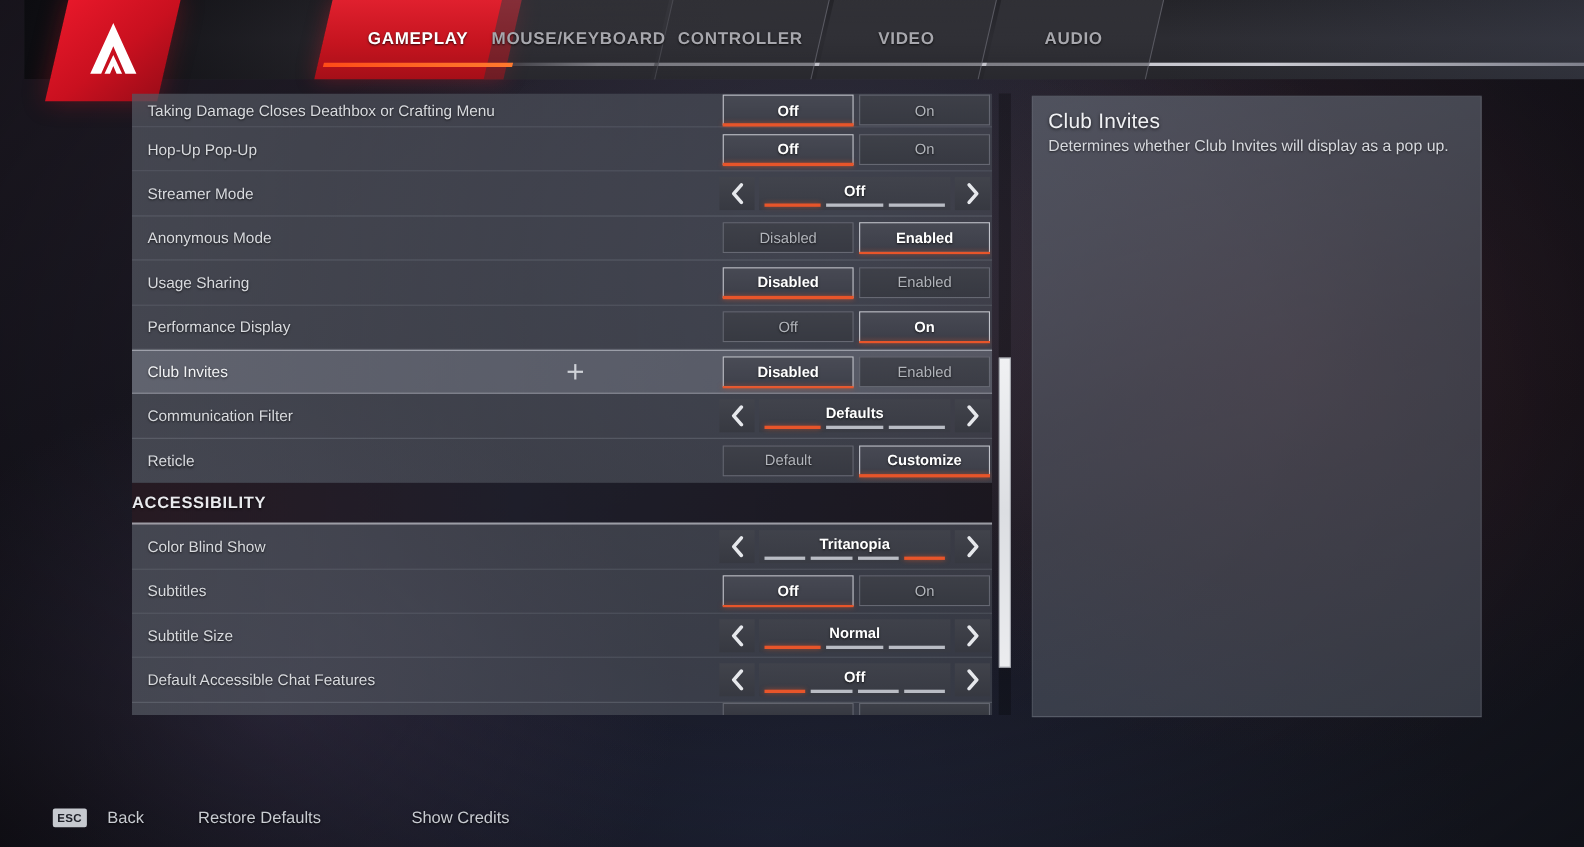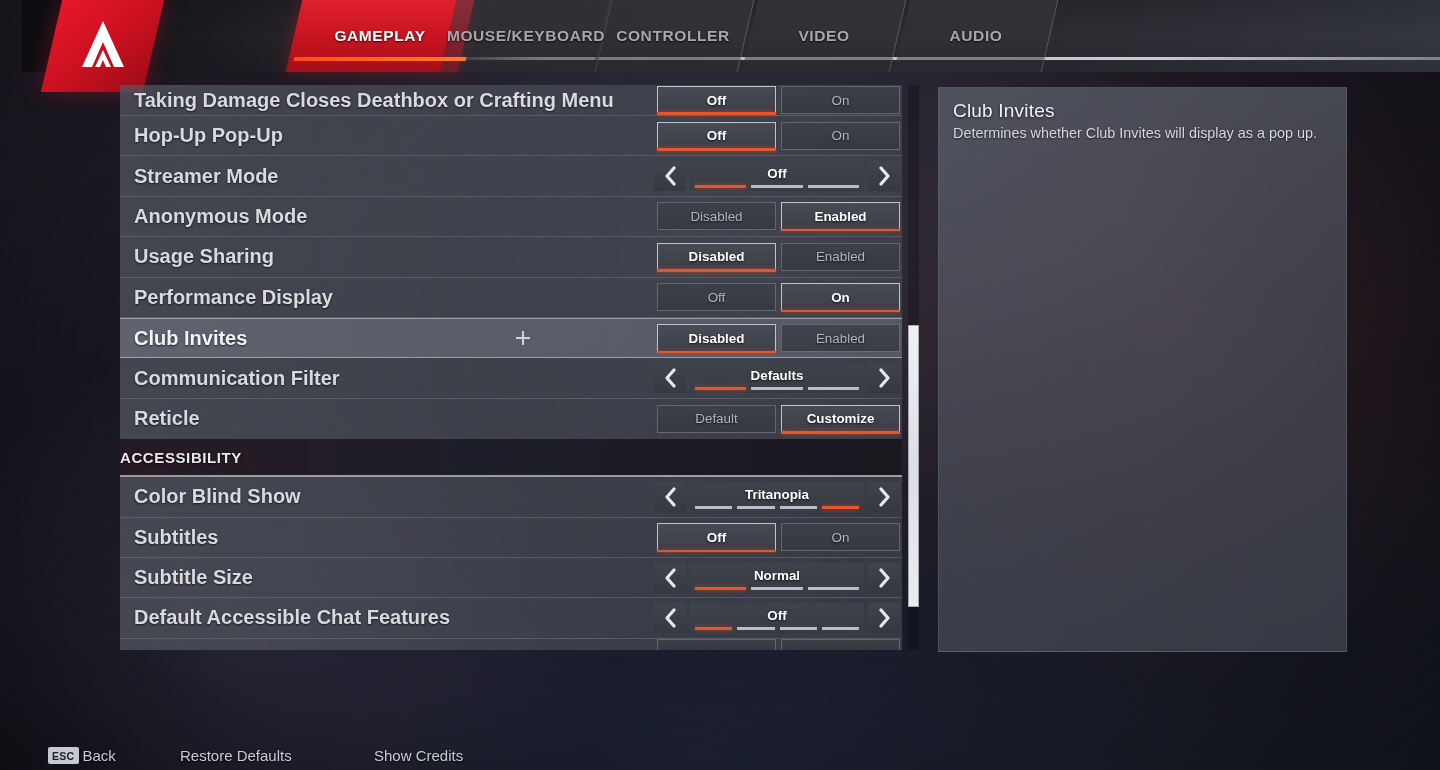--- a/index.html
+++ b/index.html
@@ -85,24 +85,23 @@
     display:flex; align-items:center;
     background:linear-gradient(90deg, rgba(84,88,98,0.72) 0%, rgba(78,82,92,0.66) 45%, rgba(72,76,86,0.62) 100%);
     border-bottom:1px solid rgba(150,154,166,0.30);
   }
   .row.hover {
     background:linear-gradient(90deg, rgba(112,116,128,0.82) 0%, rgba(106,110,122,0.78) 50%, rgba(100,104,116,0.74) 100%);
     border-top:1px solid rgba(210,212,220,0.55);
     border-bottom:1px solid rgba(210,212,220,0.55);
   }
   .row-label {
-    padding-left:14px; font-size:20px; color:#d8dade;
+    padding-left:14px; font-size:14px; color:#d8dade;
     white-space:nowrap; text-shadow:0 1px 2px rgba(0,0,0,0.65);
     flex:1;
-    font-weight:bold;
   }
   .row.hover .row-label { color:#f2f3f5; }
 
   .section-head {
     position:relative; height:38px; display:flex; align-items:center;
     background:linear-gradient(90deg, rgba(40,26,34,0.88) 0%, rgba(30,30,42,0.86) 45%, rgba(26,22,30,0.88) 100%);
     border-bottom:2px solid rgba(198,200,208,0.75);
   }
   .section-head .t {
     padding-left:0px; font-size:15px; font-weight:bold; letter-spacing:0.6px;
@@ -191,22 +190,22 @@
     text-shadow:0 1px 3px rgba(0,0,0,0.7); margin-bottom:1px;
   }
   .detail-desc {
     font-size:14.4px; line-height:20px; color:#d6d8dd;
     text-shadow:0 1px 2px rgba(0,0,0,0.6); max-width:380px;
   }
 
   
   .footer { position:absolute; left:0; bottom:0; width:1440px; height:46px; }
   .foot-item {
-    position:absolute; bottom:6px;
-    display:flex; align-items:center; gap:4px;
+    position:absolute; bottom:18px;
+    display:flex; align-items:center; gap:19px;
     font-size:15px; color:#c9ccd2; text-shadow:0 1px 2px rgba(0,0,0,0.75);
     cursor:pointer;
   }
   .esc-key {
     display:inline-flex; align-items:center; justify-content:center;
     min-width:28px; height:17px; padding:0 4px;
     background:#c6c9cf; color:#20222a;
     font-size:10.5px; font-weight:bold; letter-spacing:0.3px;
     border-radius:2px; text-shadow:none;
   }

